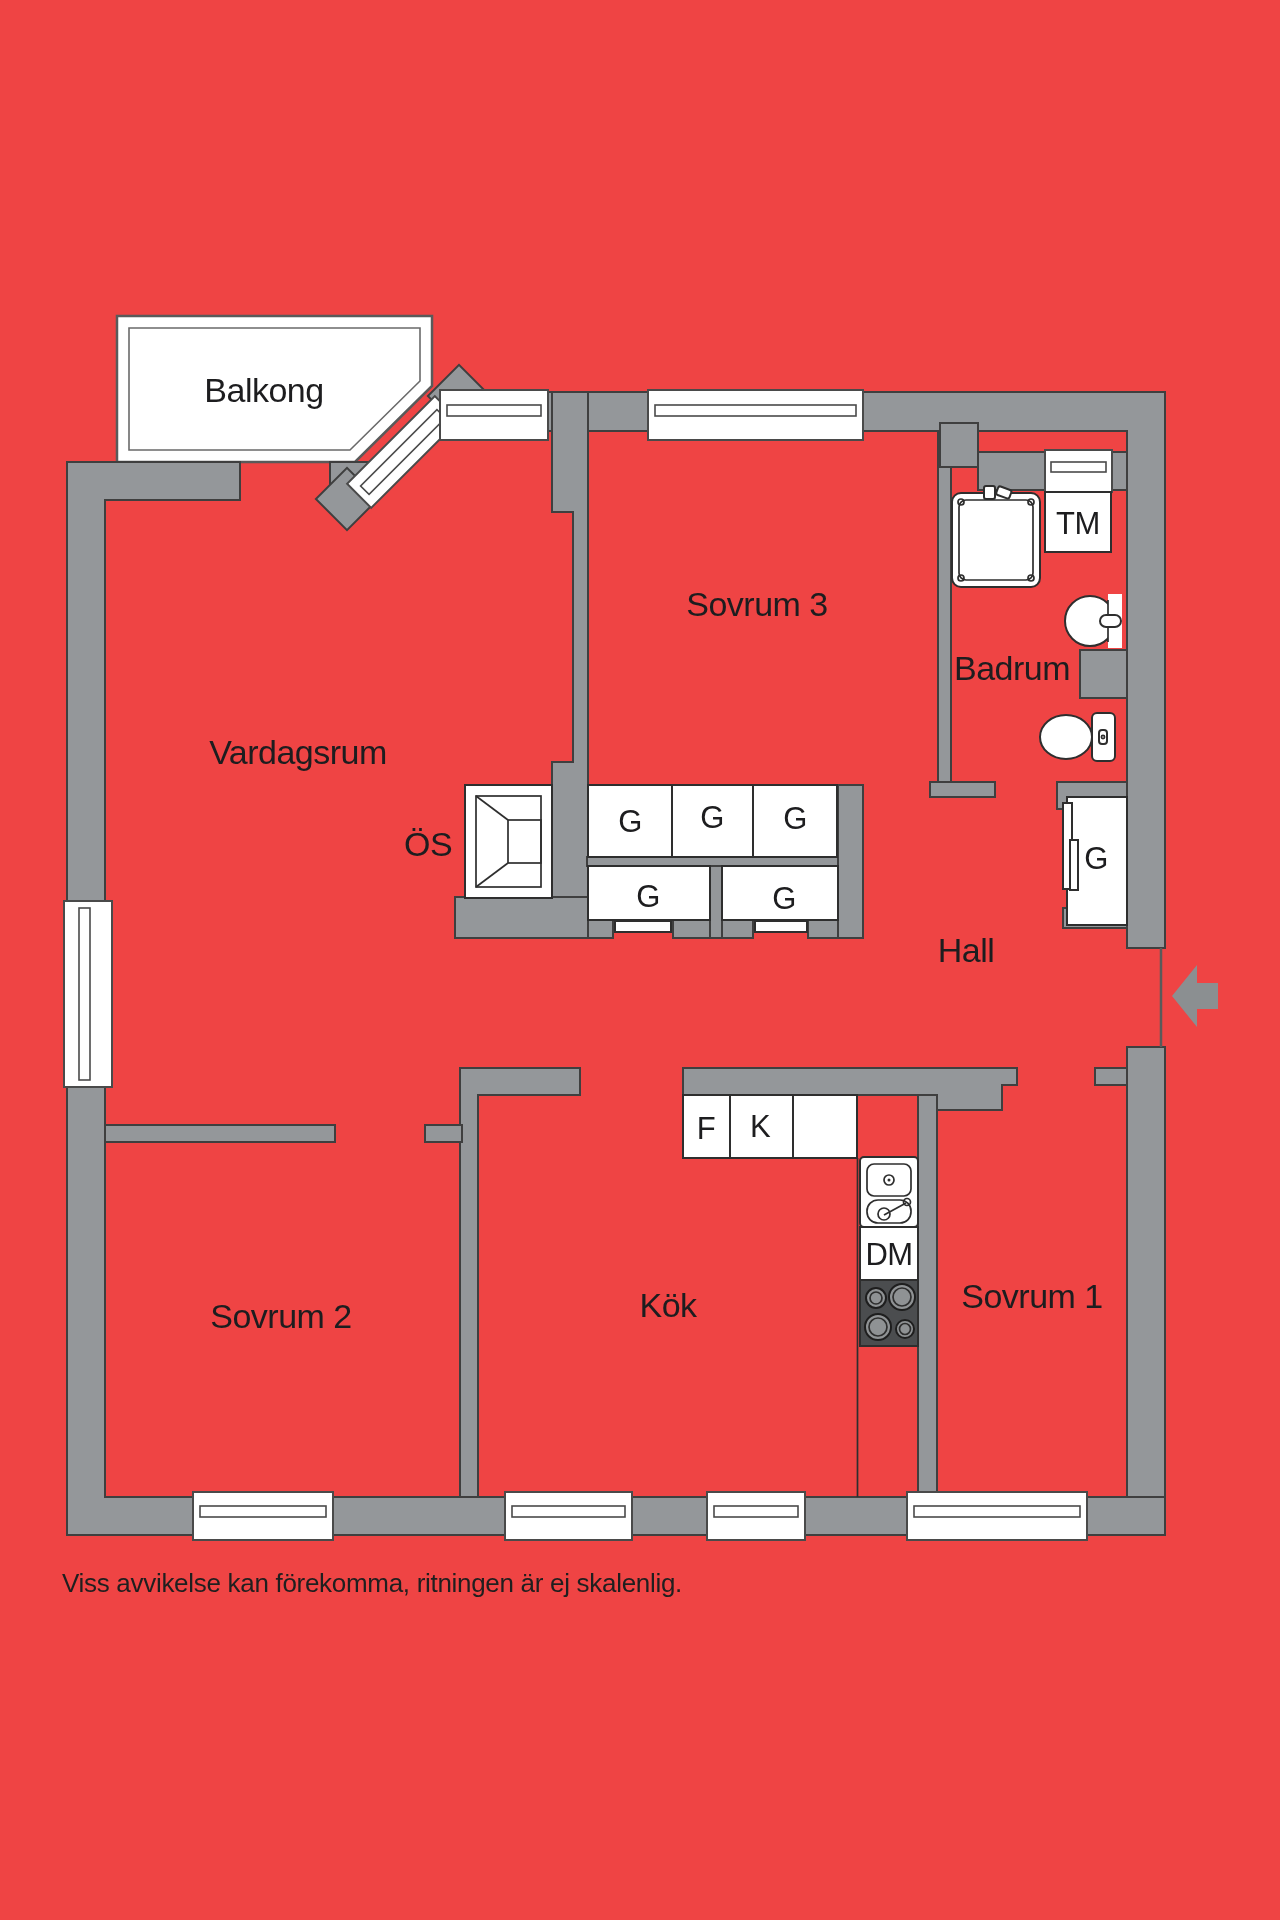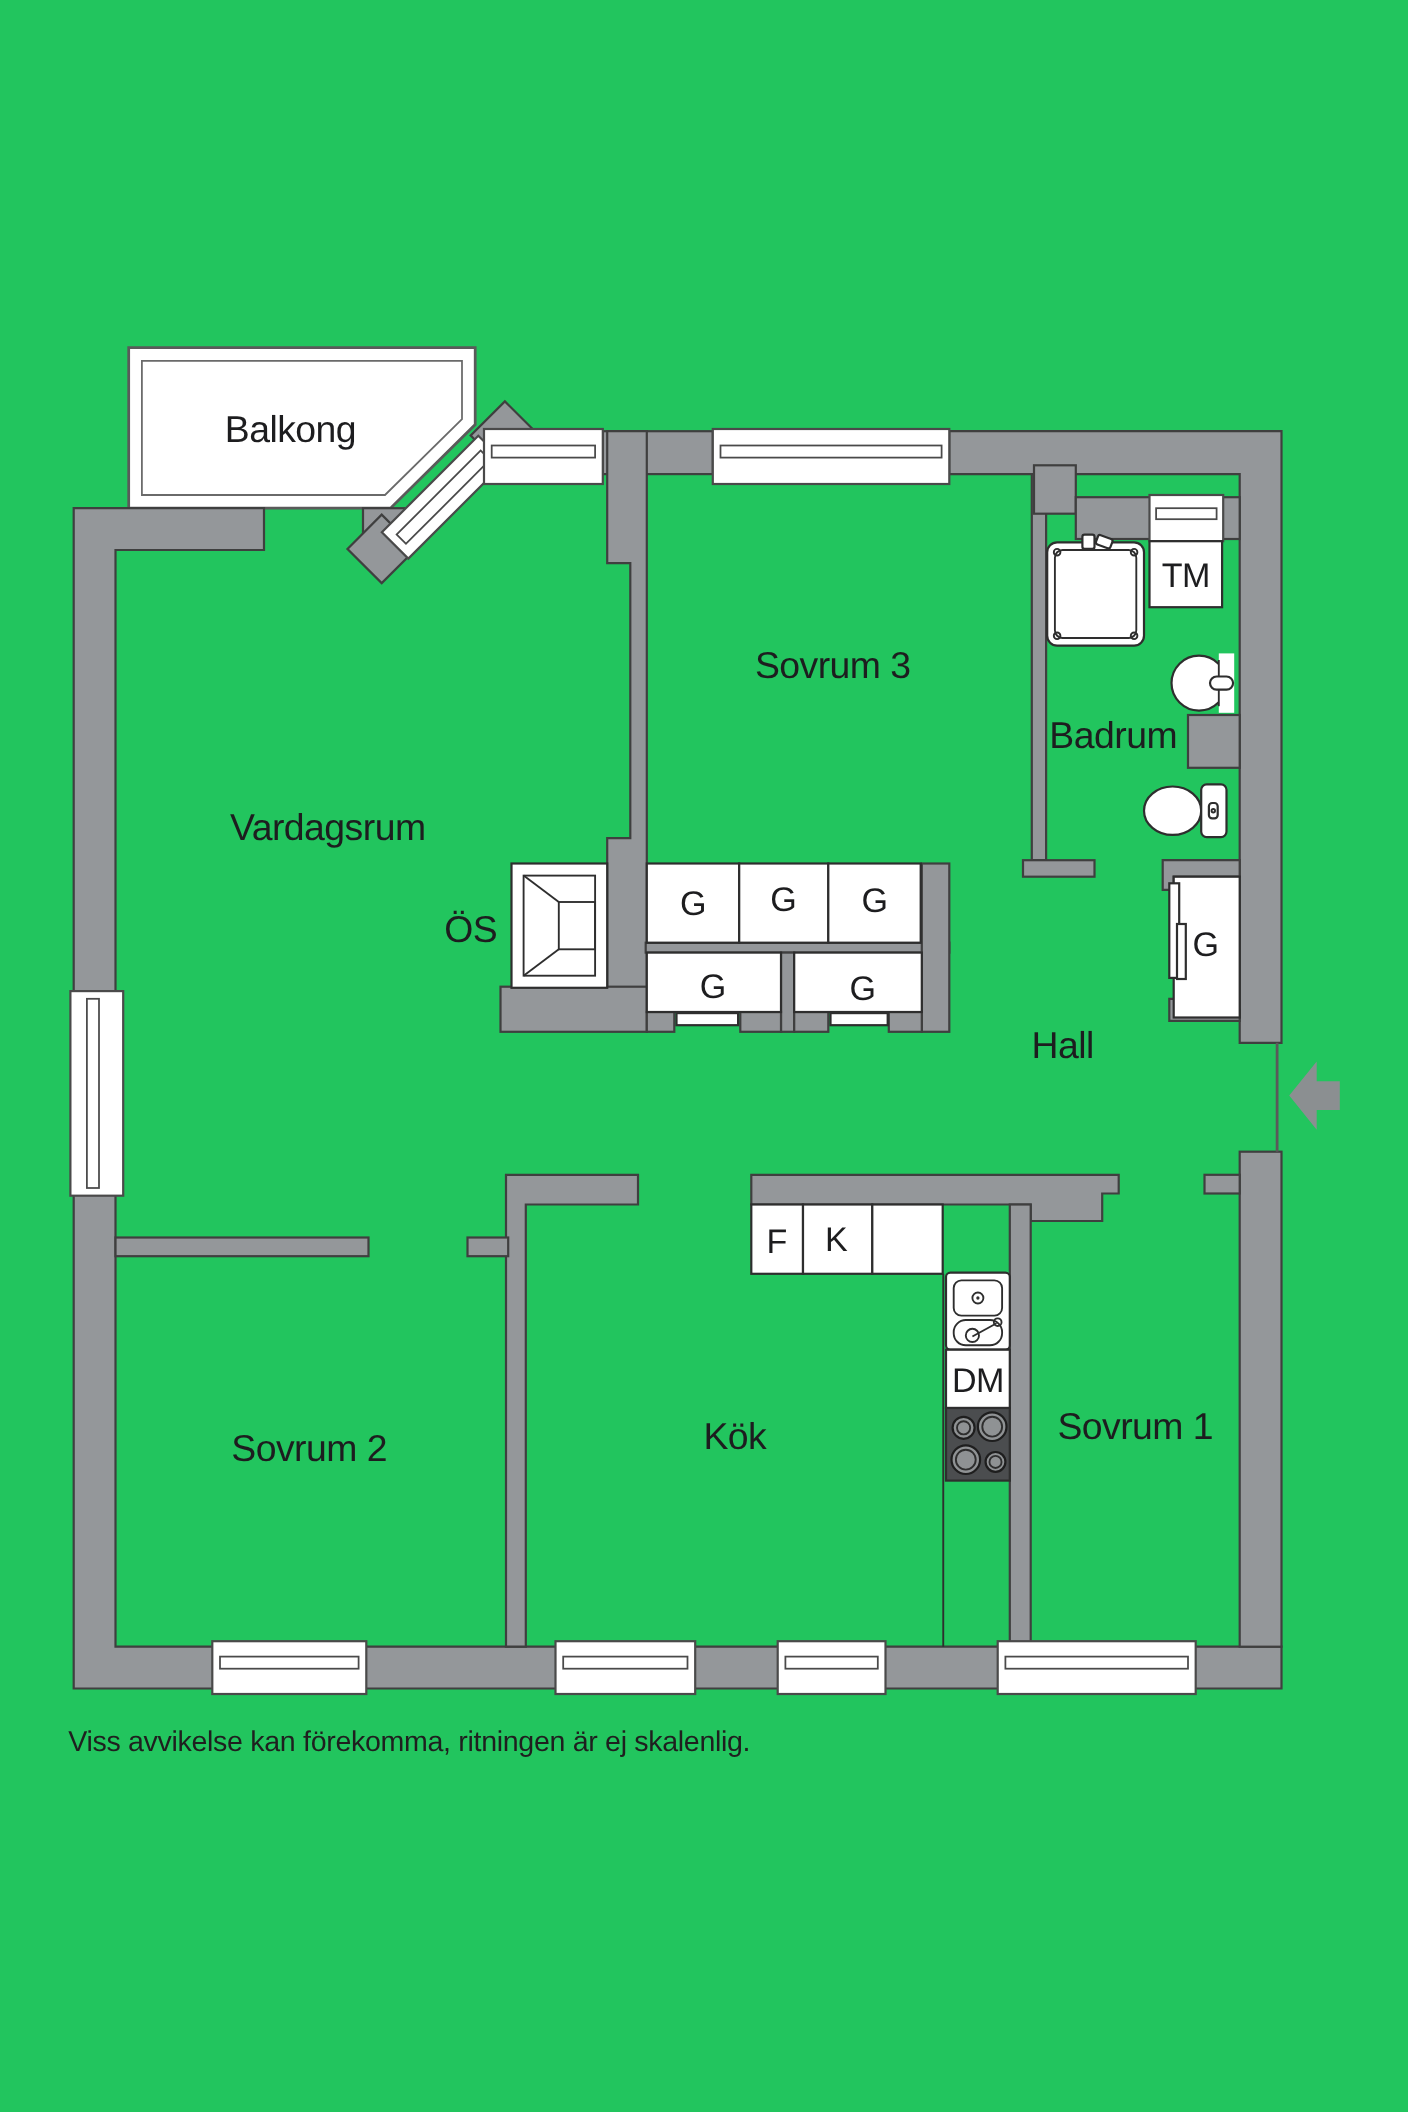--- a/index.html
+++ b/index.html
@@ -1,16 +1,16 @@
 <!DOCTYPE html>
 <html style="--wall: #94979a; --wall_shadow: #8b8f91; --outline: #3f3f3f; --fixture_line: #2e2e2e; --stove_body: #4b4d4f; --burner: #8f9294; --text: #1d1d1f;"><head>
 <meta charset="utf-8">
 <style>
   html,body{margin:0;padding:0;background:#ffffff;}
-  .stage{position:relative;width:1280px;height:1920px;background:#22c55e;overflow:hidden;
+  .stage{position:relative;width:1280px;height:1920px;background:#ef4444;overflow:hidden;
          font-family:"Liberation Sans",sans-serif;}
   svg{position:absolute;left:0;top:0;}
   .wall{fill:var(--wall);stroke:var(--outline);stroke-width:2;}
   .win{fill:#ffffff;stroke:#4a4a4a;stroke-width:2;}
   .glz{fill:#ffffff;stroke:#4a4a4a;stroke-width:1.6;}
   .fx{fill:#ffffff;stroke:var(--fixture_line);stroke-width:2;}
   .fxl{fill:none;stroke:var(--fixture_line);stroke-width:1.7;}
   .lbl{font-family:"Liberation Sans",sans-serif;font-size:34px;fill:var(--text);
        text-anchor:middle;letter-spacing:-0.5px;}
   .sm{font-size:31px;}

